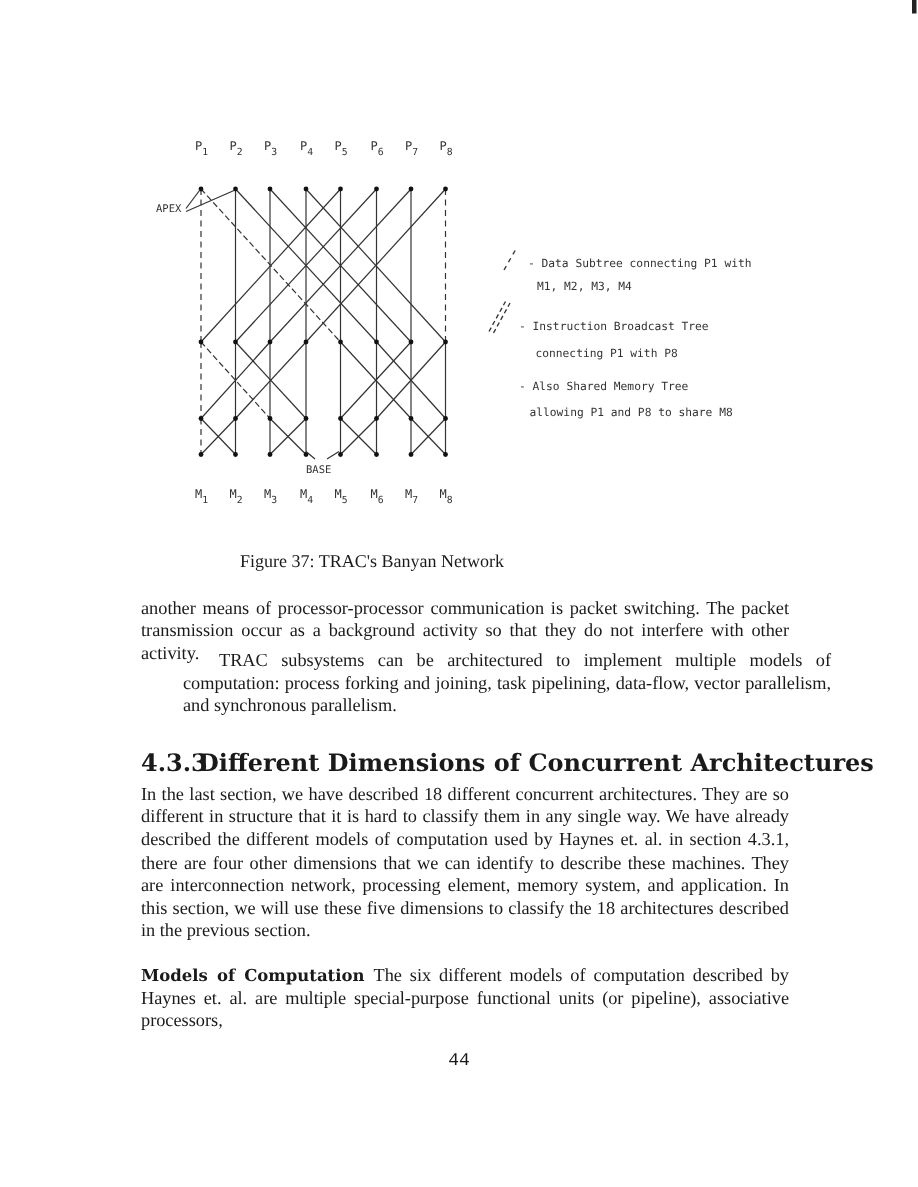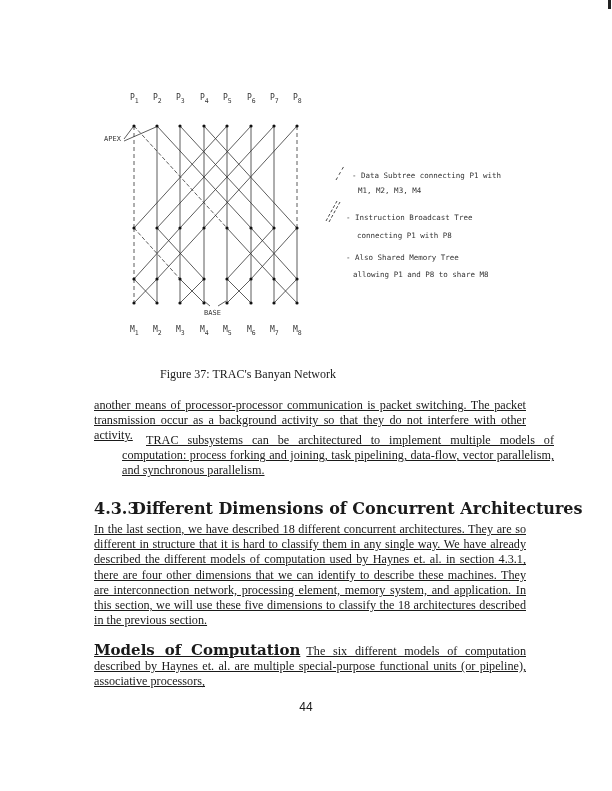--- a/index.html
+++ b/index.html
@@ -1,25 +1,25 @@
 <!DOCTYPE html>
 <html><head>
 <meta charset="utf-8">
 <style>
   html, body { margin: 0; padding: 0; background: #ffffff; }
   body { width: 612px; height: 791px; position: relative; overflow: hidden; font-family: "DejaVu Serif", serif; color: #1a1a1a; }
   .corner-mark { position: absolute; left: 608px; top: 0; width: 3px; height: 9px; background: #222; }
   #figure { position: absolute; left: 0; top: 0; width: 612px; height: 360px; }
   .caption { position: absolute; left: 0; width: 496px; top: 367px; text-align: center; font-size: 12px; font-family: "Liberation Serif", serif; }
-  .text-block { position: absolute; left: 94px; width: 432px; font-family: "Liberation Serif", serif; font-size: 12.2px; line-height: 15.2px; text-align: justify; color: #1a1a1a; text-decoration: underline; }
+  .text-block { position: absolute; left: 94px; width: 432px; font-family: "Liberation Serif", serif; font-size: 12.2px; line-height: 15.2px; text-align: justify; color: #1a1a1a; }
   .indent { text-indent: 24px; }
   .heading { position: absolute; left: 94px; top: 499px; font-family: "DejaVu Serif", serif; font-weight: bold; font-size: 16px; }
   .heading .num { display: inline-block; width: 38px; }
-  .run-in { font-weight: bold; font-family: "DejaVu Serif", serif; font-size: 15px; margin-right: 6px; }
-  .page-num { position: absolute; left: 0; width: 612px; top: 700px; text-align: center; font-family: Liberation Sans, sans-serif; font-size: 12px; }
+  .run-in { font-weight: bold; font-family: "DejaVu Serif", serif; font-size: 11px; margin-right: 6px; }
+  .page-num { position: absolute; left: 0; width: 612px; top: 700px; text-align: center; font-family: Liberation Mono, monospace; font-size: 12px; }
   svg text { font-family: "DejaVu Sans Mono", monospace; fill: #333; }
 </style>
 </head>
 <body>
 
 <div class="corner-mark"></div>
 
 <svg id="figure" viewBox="0 0 612 360" width="612" height="360">
   <g id="proc-labels">
       <text x="130" y="100" font-size="8"><tspan>P</tspan><tspan dy="3" font-size="6.5">1</tspan></text>

